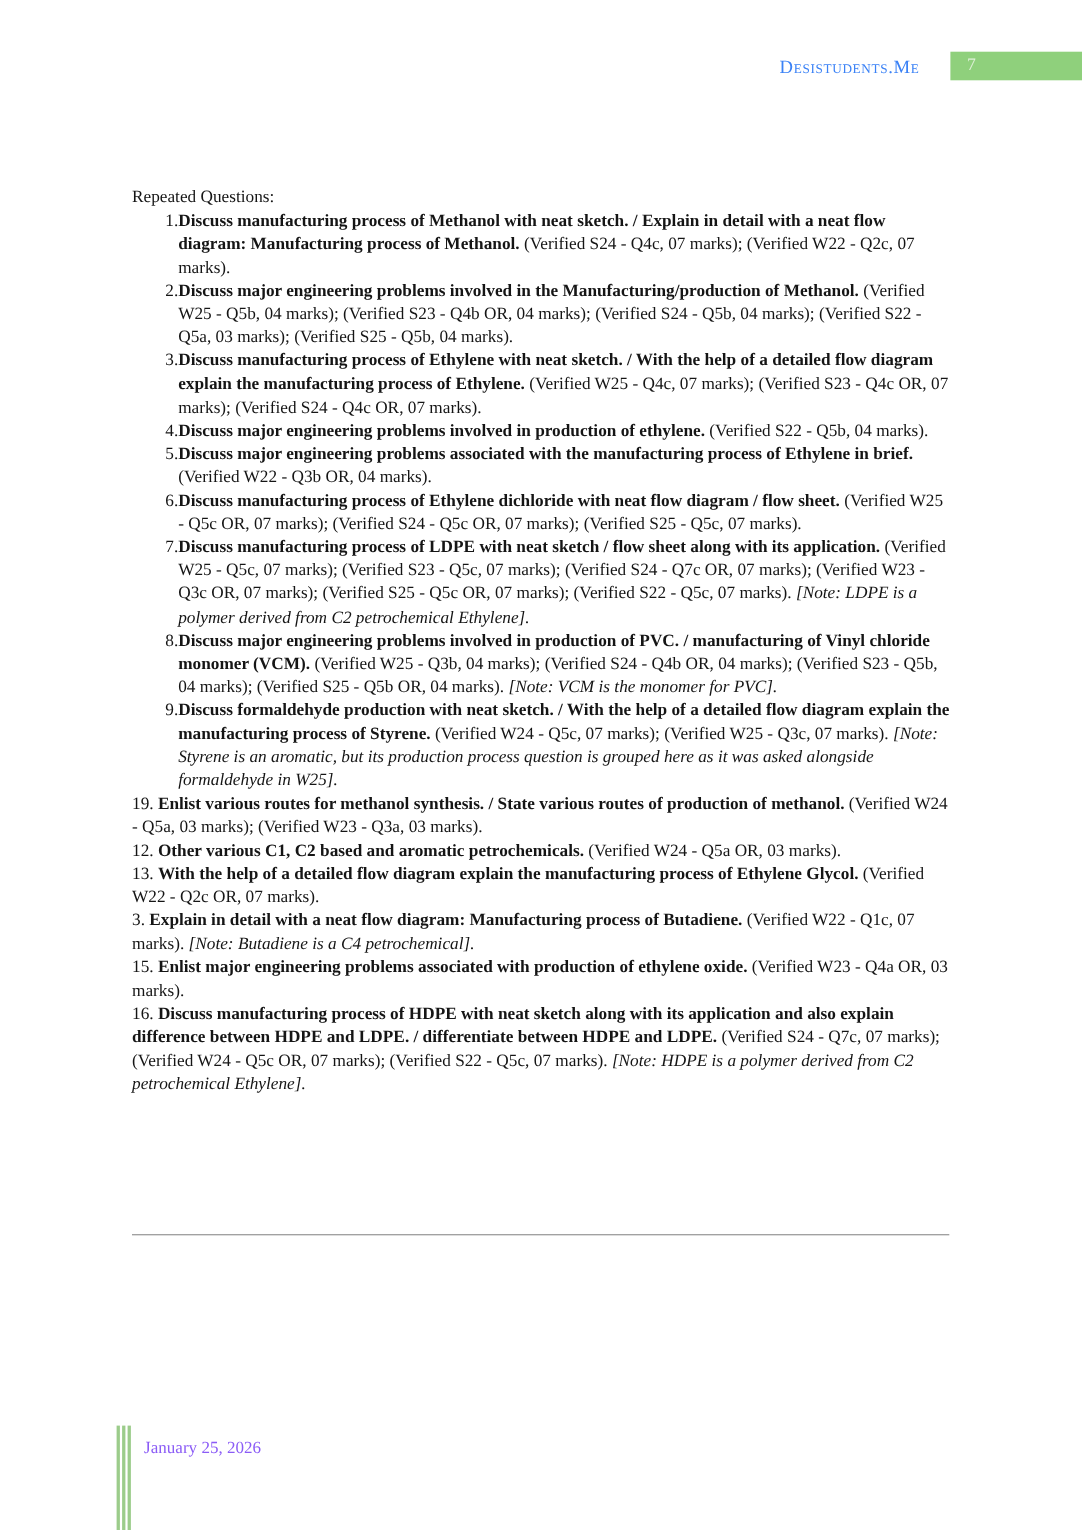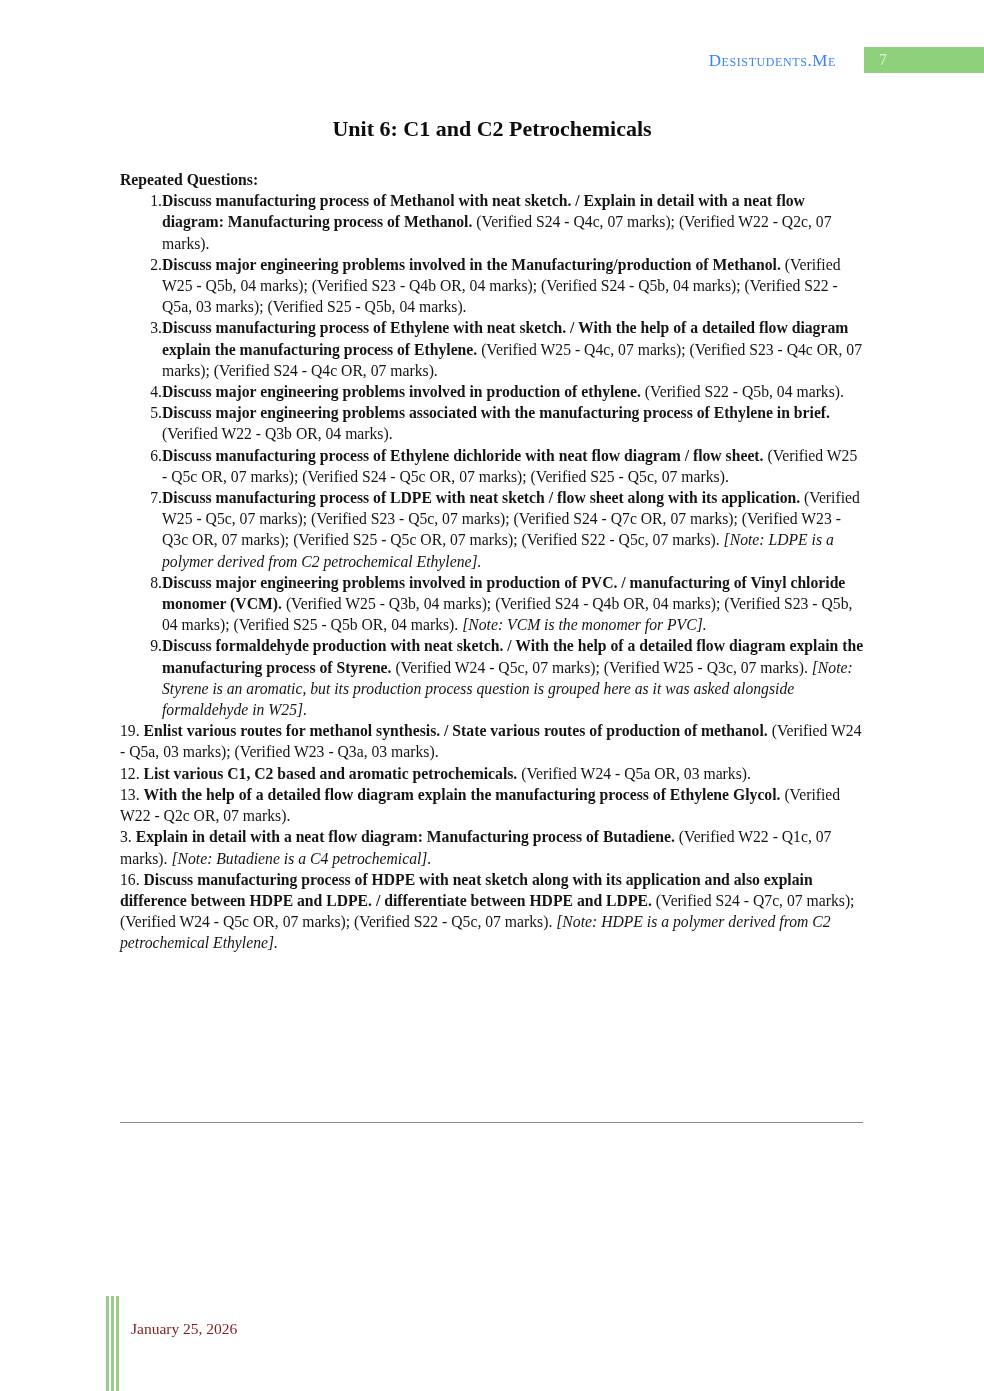--- a/index.html
+++ b/index.html
@@ -50,21 +50,21 @@
   
   .content {
     position: absolute;
     top: 169px;
     left: 120px;
     width: 746px;
     font-size: 15.7px;
     line-height: 21.2px;
     text-align: left;
   }
-  .section-heading { font-weight: bold; }
+  .section-heading { font-weight: normal; }
   .question-item { margin: 0; }
   .question-item.indent { display: flex; }
   .indent .num { flex: none; width: 42px; text-align: right; }
   .indent .body { flex: 1; margin-left: 0; }
   .seg-bold { font-weight: bold; }
   .seg-italic { font-style: italic; }
   
   .divider {
     position: absolute;
     top: 1122px;
@@ -82,36 +82,34 @@
     height: 95px;
     display: flex;
     gap: 2px;
   }
   .footer-bars i { display: block; width: 3px; height: 100%; background: #9ccc8b; }
   .footer-date {
     position: absolute;
     left: 131px;
     top: 1308px;
     font-size: 15.5px;
-    color: #7f1d1d;
-    margin-top: 12px;
+    color: #8b5cf6;
   }
 </style>
 </head>
 <body>
 
 <div class="page">
 
   <span class="site-name">Desistudents.Me</span>
 
   <div class="page-badge">
     <span>7</span>
   </div>
 
-  <h1 class="doc-title">Unit 6: C1 and C2 Petrochemicals</h1>
 
   <main class="content">
       <div class="section-heading">Repeated Questions:</div>
       <div class="question-item indent">
         <span class="num">1.</span>
         <span class="body"><span class="seg-bold">Discuss manufacturing process of Methanol with neat sketch. / Explain in detail with a neat flow diagram: Manufacturing process of Methanol.</span><span class="seg-regular"> (Verified S24 - Q4c, 07 marks); (Verified W22 - Q2c, 07 marks).</span></span>
       </div>
       <div class="question-item indent">
         <span class="num">2.</span>
         <span class="body"><span class="seg-bold">Discuss major engineering problems involved in the Manufacturing/production of Methanol.</span><span class="seg-regular"> (Verified W25 - Q5b, 04 marks); (Verified S23 - Q4b OR, 04 marks); (Verified S24 - Q5b, 04 marks); (Verified S22 - Q5a, 03 marks); (Verified S25 - Q5b, 04 marks).</span></span>
@@ -138,23 +136,24 @@
       </div>
       <div class="question-item indent">
         <span class="num">8.</span>
         <span class="body"><span class="seg-bold">Discuss major engineering problems involved in production of PVC. / manufacturing of Vinyl chloride monomer (VCM).</span><span class="seg-regular"> (Verified W25 - Q3b, 04 marks); (Verified S24 - Q4b OR, 04 marks); (Verified S23 - Q5b, 04 marks); (Verified S25 - Q5b OR, 04 marks). </span><span class="seg-italic">[Note: VCM is the monomer for PVC].</span></span>
       </div>
       <div class="question-item indent">
         <span class="num">9.</span>
         <span class="body"><span class="seg-bold">Discuss formaldehyde production with neat sketch. / With the help of a detailed flow diagram explain the manufacturing process of Styrene.</span><span class="seg-regular"> (Verified W24 - Q5c, 07 marks); (Verified W25 - Q3c, 07 marks). </span><span class="seg-italic">[Note: Styrene is an aromatic, but its production process question is grouped here as it was asked alongside formaldehyde in W25].</span></span>
       </div>
       <p class="question-item para"><span class="num-inline">19.</span> <span class="seg-bold">Enlist various routes for methanol synthesis. / State various routes of production of methanol.</span><span class="seg-regular"> (Verified W24 - Q5a, 03 marks); (Verified W23 - Q3a, 03 marks).</span></p>
-      <p class="question-item para"><span class="num-inline">12.</span> <span class="seg-bold">List various C1, C2 based and aromatic petrochemicals.</span><span class="seg-regular"> (Verified W24 - Q5a OR, 03 marks).</span></p>
+      <p class="question-item para"><span class="num-inline">12.</span> <span class="seg-bold">Other various C1, C2 based and aromatic petrochemicals.</span><span class="seg-regular"> (Verified W24 - Q5a OR, 03 marks).</span></p>
       <p class="question-item para"><span class="num-inline">13.</span> <span class="seg-bold">With the help of a detailed flow diagram explain the manufacturing process of Ethylene Glycol.</span><span class="seg-regular"> (Verified W22 - Q2c OR, 07 marks).</span></p>
       <p class="question-item para"><span class="num-inline">3.</span> <span class="seg-bold">Explain in detail with a neat flow diagram: Manufacturing process of Butadiene.</span><span class="seg-regular"> (Verified W22 - Q1c, 07 marks). </span><span class="seg-italic">[Note: Butadiene is a C4 petrochemical].</span></p>
+      <p class="question-item para"><span class="num-inline">15.</span> <span class="seg-bold">Enlist major engineering problems associated with production of ethylene oxide.</span><span class="seg-regular"> (Verified W23 - Q4a OR, 03 marks).</span></p>
       <p class="question-item para"><span class="num-inline">16.</span> <span class="seg-bold">Discuss manufacturing process of HDPE with neat sketch along with its application and also explain difference between HDPE and LDPE. / differentiate between HDPE and LDPE.</span><span class="seg-regular"> (Verified S24 - Q7c, 07 marks); (Verified W24 - Q5c OR, 07 marks); (Verified S22 - Q5c, 07 marks). </span><span class="seg-italic">[Note: HDPE is a polymer derived from C2 petrochemical Ethylene].</span></p>
     </main>
 
   <hr class="divider">
 
   <div class="footer-bars">
     <i></i>
     <i></i>
     <i></i>
   </div>

